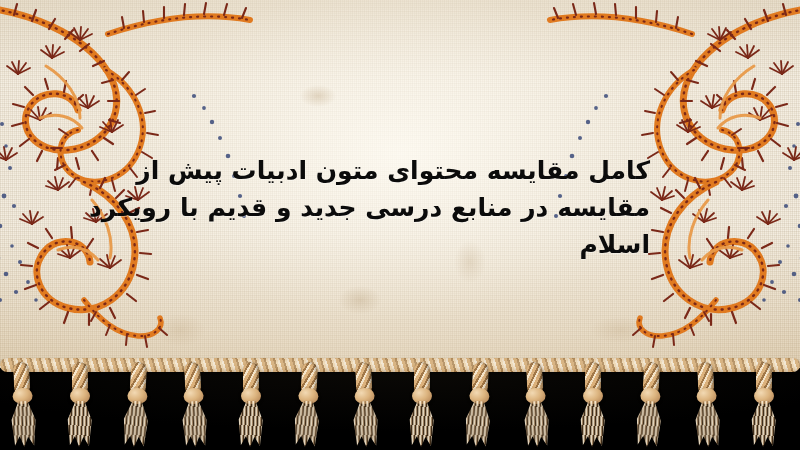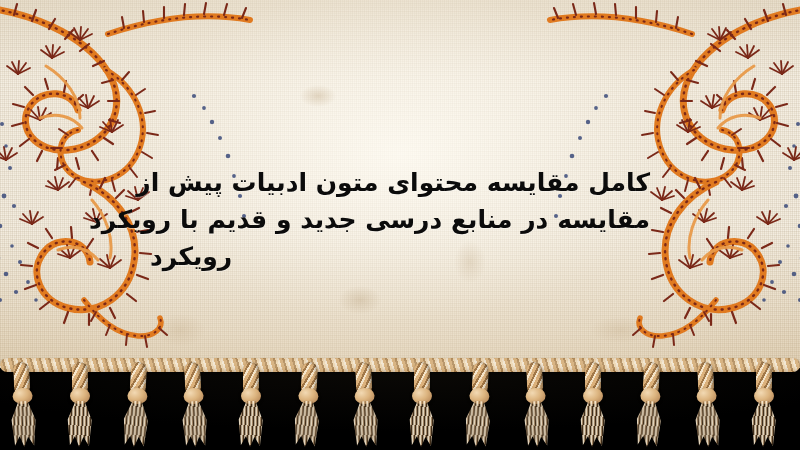--- a/index.html
+++ b/index.html
@@ -96,22 +96,22 @@
   }
 
   
   .orn{position:absolute;top:0;width:270px;height:360px;}
   .orn.left{left:-12px;}
   .orn.right{right:-12px;transform:scaleX(-1);}
   .orn svg{display:block;width:100%;height:100%;}
 
   
   .title-wrap{
-    position:absolute;left:150px;top:164px;width:500px;
-    text-align:left;
+    position:absolute;left:150px;top:152px;width:500px;
+    text-align:right;
     direction:rtl;
   }
   .title-line{
     font-family:"DejaVu Sans", sans-serif;
     font-weight:700;
     font-size:25px;
     line-height:37px;
     color:#0b0b0b;
     letter-spacing:.2px;
     white-space:nowrap;
@@ -668,16 +668,16 @@
             <path d="M236 15 l3 -11"></path>
           <path d="M254 18 l4 -10"></path>
         </g>
       </g>
       </svg>
   </div>
 
   <div class="title-wrap">
     <div class="title-line">کامل مقایسه محتوای متون ادبیات پیش از</div>
     <div class="title-line">مقایسه در منابع درسی جدید و قدیم با رویکرد</div>
-    <div class="title-line">رویکرد</div>
+    <div class="title-line">اسلام</div>
   </div>
 
 </div>
 
 </body></html>

